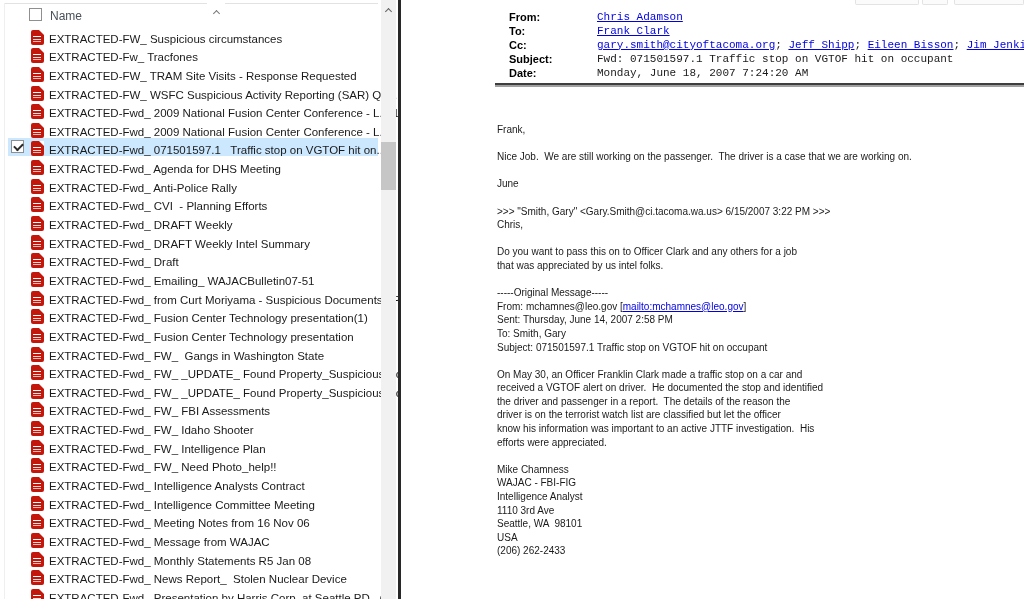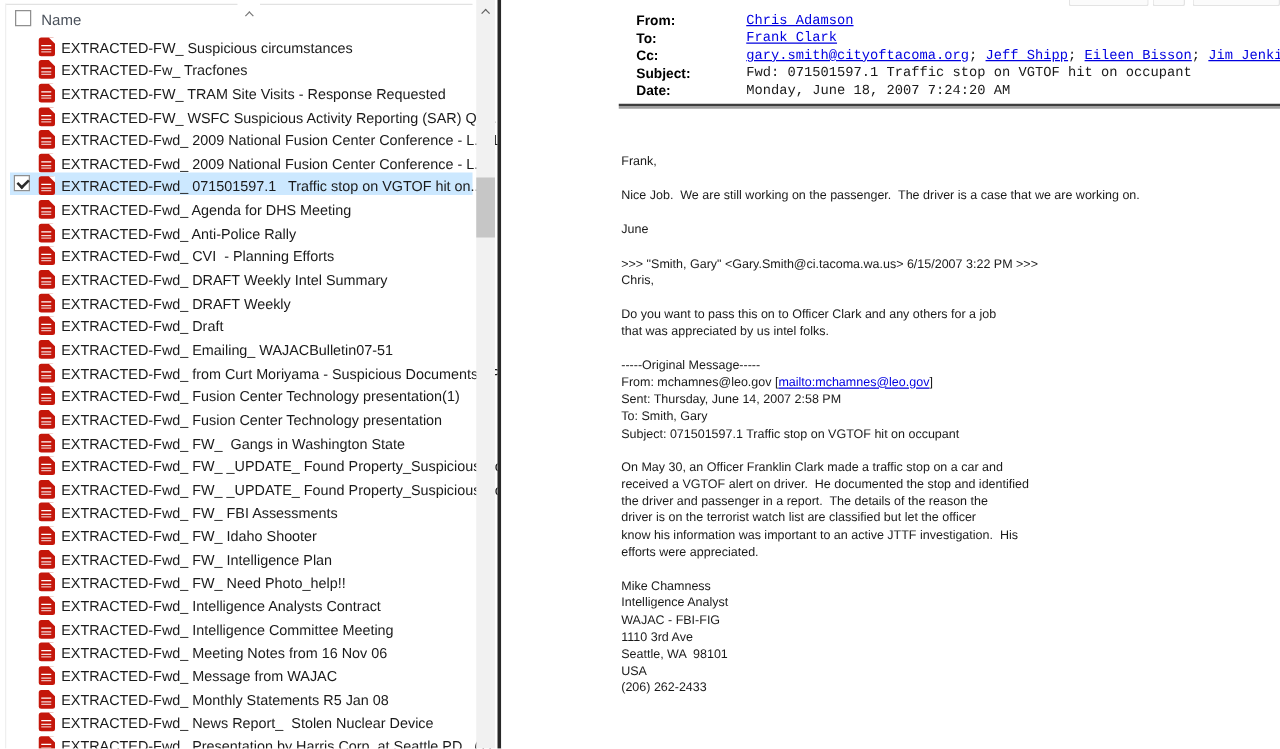--- a/index.html
+++ b/index.html
@@ -5,21 +5,21 @@
   * { margin:0; padding:0; box-sizing:border-box; }
   html,body { width:1024px; height:599px; background:#fff; overflow:hidden;
     font-family:"Liberation Sans", sans-serif; }
   .screen { position:relative; width:1024px; height:599px; background:#fff; overflow:hidden; }
 
   
   .file-panel { position:absolute; left:0; top:0; width:398px; height:599px; background:#fff; overflow:hidden; }
   .panel-topline { position:absolute; left:4px; top:3px; width:374px; height:1px; background:#e2e2e2; }
   .panel-leftline { position:absolute; left:4px; top:3px; width:1px; height:596px; background:#efefef; }
 
-  .list-header { position:absolute; left:8px; top:4px; width:370px; height:22px; }
+  .list-header { position:absolute; left:25px; top:4px; width:370px; height:22px; }
   .col-name { position:absolute; left:25px; top:5px; font-size:12px; color:#49505a; }
   .sort-chevron { position:absolute; left:182px; top:-2px; width:18px; height:10px; background:#fff; text-align:center; }
   .sort-chevron .chev { display:inline-block; width:5px; height:5px; border-left:1px solid #777; border-top:1px solid #777; transform:rotate(45deg); margin-top:3px; }
 
   .cb { display:inline-block; width:13px; height:13px; border:1px solid #8f8f8f; background:#fff; position:relative; }
   .hdr-cb { position:absolute; left:4px; top:4px; }
   .cb.checked::after { content:""; position:absolute; left:2px; top:2px; width:7px; height:4px;
     border-left:2px solid #2b2b2b; border-bottom:2px solid #2b2b2b; transform:rotate(-45deg); }
 
   #file-list { position:absolute; left:8px; top:26px; width:370px; }
@@ -83,22 +83,22 @@
         <div class="row"><span class="pdf"></span><span class="fname">EXTRACTED-FW_ Suspicious circumstances</span></div>
         <div class="row"><span class="pdf"></span><span class="fname">EXTRACTED-Fw_ Tracfones</span></div>
         <div class="row"><span class="pdf"></span><span class="fname">EXTRACTED-FW_ TRAM Site Visits - Response Requested</span></div>
         <div class="row"><span class="pdf"></span><span class="fname">EXTRACTED-FW_ WSFC Suspicious Activity Reporting (SAR) Qu...</span></div>
         <div class="row"><span class="pdf"></span><span class="fname">EXTRACTED-Fwd_ 2009 National Fusion Center Conference - L...(1)</span></div>
         <div class="row"><span class="pdf"></span><span class="fname">EXTRACTED-Fwd_ 2009 National Fusion Center Conference - L...</span></div>
         <div class="row selected"><span class="cb checked rowcb"></span><span class="pdf"></span><span class="fname">EXTRACTED-Fwd_ 071501597.1   Traffic stop on VGTOF hit on...</span></div>
         <div class="row"><span class="pdf"></span><span class="fname">EXTRACTED-Fwd_ Agenda for DHS Meeting</span></div>
         <div class="row"><span class="pdf"></span><span class="fname">EXTRACTED-Fwd_ Anti-Police Rally</span></div>
         <div class="row"><span class="pdf"></span><span class="fname">EXTRACTED-Fwd_ CVI  - Planning Efforts</span></div>
+        <div class="row"><span class="pdf"></span><span class="fname">EXTRACTED-Fwd_ DRAFT Weekly</span></div>
         <div class="row"><span class="pdf"></span><span class="fname">EXTRACTED-Fwd_ DRAFT Weekly Intel Summary</span></div>
-        <div class="row"><span class="pdf"></span><span class="fname">EXTRACTED-Fwd_ DRAFT Weekly</span></div>
         <div class="row"><span class="pdf"></span><span class="fname">EXTRACTED-Fwd_ Draft</span></div>
         <div class="row"><span class="pdf"></span><span class="fname">EXTRACTED-Fwd_ Emailing_ WAJACBulletin07-51</span></div>
         <div class="row"><span class="pdf"></span><span class="fname">EXTRACTED-Fwd_ from Curt Moriyama - Suspicious Documents APM</span></div>
         <div class="row"><span class="pdf"></span><span class="fname">EXTRACTED-Fwd_ Fusion Center Technology presentation(1)</span></div>
         <div class="row"><span class="pdf"></span><span class="fname">EXTRACTED-Fwd_ Fusion Center Technology presentation</span></div>
         <div class="row"><span class="pdf"></span><span class="fname">EXTRACTED-Fwd_ FW_  Gangs in Washington State</span></div>
         <div class="row"><span class="pdf"></span><span class="fname">EXTRACTED-Fwd_ FW_ _UPDATE_ Found Property_Suspicious Doc...(1)</span></div>
         <div class="row"><span class="pdf"></span><span class="fname">EXTRACTED-Fwd_ FW_ _UPDATE_ Found Property_Suspicious Doc...</span></div>
         <div class="row"><span class="pdf"></span><span class="fname">EXTRACTED-Fwd_ FW_ FBI Assessments</span></div>
         <div class="row"><span class="pdf"></span><span class="fname">EXTRACTED-Fwd_ FW_ Idaho Shooter</span></div>
@@ -154,22 +154,22 @@
         <div class="bline">Subject: 071501597.1 Traffic stop on VGTOF hit on occupant</div>
         <div class="bline">&nbsp;</div>
         <div class="bline">On May 30, an Officer Franklin Clark made a traffic stop on a car and</div>
         <div class="bline">received a VGTOF alert on driver.  He documented the stop and identified</div>
         <div class="bline">the driver and passenger in a report.  The details of the reason the</div>
         <div class="bline">driver is on the terrorist watch list are classified but let the officer</div>
         <div class="bline">know his information was important to an active JTTF investigation.  His</div>
         <div class="bline">efforts were appreciated.</div>
         <div class="bline">&nbsp;</div>
         <div class="bline">Mike Chamness</div>
+        <div class="bline">WAJAC - FBI-FIG</div>
         <div class="bline">Intelligence Analyst</div>
-        <div class="bline">WAJAC - FBI-FIG</div>
         <div class="bline">1110 3rd Ave</div>
         <div class="bline">Seattle, WA  98101</div>
         <div class="bline">USA</div>
         <div class="bline">(206) 262-2433</div>
       </div>
   </div>
 
 </div>
 
 </body></html>

